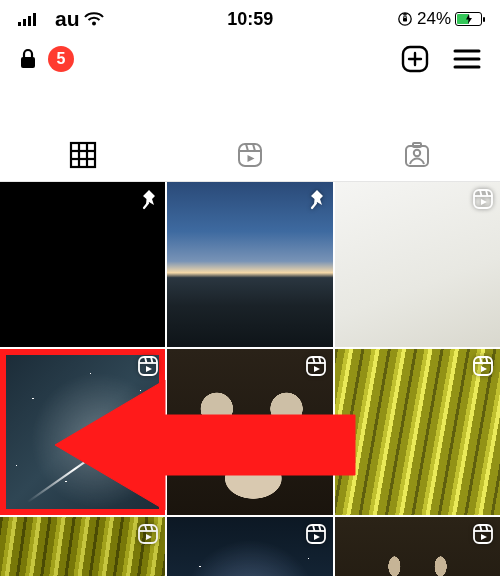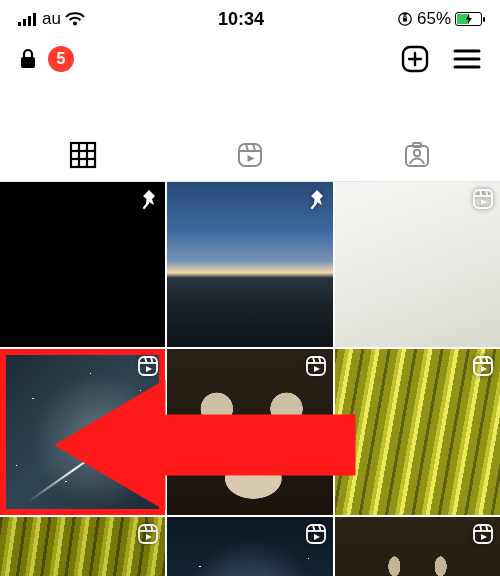--- a/index.html
+++ b/index.html
@@ -17,21 +17,21 @@
     display: flex;
     justify-content: space-between;
     align-items: center;
     padding: 6px 18px 2px 18px;
     font-size: 18px;
     font-weight: 600;
     height: 34px;
   }
   .status-left, .status-right { display: flex; align-items: center; gap: 4px; }
   .status-center { font-size: 18px; font-weight: 700; flex:1; text-align:center; }
-  .carrier { font-size: 17px; font-weight: 400; margin-left:0; }
+  .carrier { font-size: 21px; font-weight: 700; margin-left:13px; }
   .battery-box {
     width: 27px; height: 14px; border: 1.5px solid #000; border-radius: 3px;
     position: relative; display:inline-block;
   }
   .battery-box::after {
     content:''; position:absolute; right:-4px; top:4px; width:2px; height:5px; background:#000; border-radius:1px;
   }
   .battery-fill {
     position:absolute; left:1px; top:1px; bottom:1px;
     width: 49%; background: #34c759; border-radius:1px;
@@ -186,31 +186,31 @@
     <span>
       <svg width="20" height="14" viewBox="0 0 20 14">
           <g fill="none" stroke="#000" stroke-width="2">
             <path d="M1 5 C5 0 15 0 19 5"></path>
             <path d="M4.5 8 C7.5 5 12.5 5 15.5 8"></path>
           </g>
           <circle cx="10" cy="11.5" r="2" fill="#000"></circle>
         </svg>
     </span>
   </div>
-  <div class="status-center">10:34</div>
+  <div class="status-center">10:59</div>
   <div class="status-right">
     <span>
       <svg width="16" height="16" viewBox="0 0 16 16">
           <circle cx="8" cy="8" r="6.2" fill="none" stroke="#000" stroke-width="1.3"></circle>
           <path d="M8 2.5 l-1.5 1.5 M8 2.5 l1.5 1.5" stroke="#000" stroke-width="1.3" fill="none"></path>
           <rect x="6" y="7" width="4" height="3.5" rx="0.7" fill="#000"></rect>
           <path d="M6.8 7 v-1 a1.2 1.2 0 0 1 2.4 0 v1" fill="none" stroke="#000" stroke-width="1.1"></path>
         </svg>
     </span>
-    <span style="font-size:17px;font-weight:500;">65%</span>
+    <span style="font-size:17px;font-weight:500;">24%</span>
     <span class="battery-box">
       <span class="battery-fill"></span>
       <span class="battery-charge">
         <svg width="8" height="10" viewBox="0 0 8 10">
             <path d="M4 0 L1 5.5 H3.5 L3 10 L7 4 H4.5 Z" fill="#000"></path>
           </svg>
       </span>
     </span>
   </div>
 </div>

